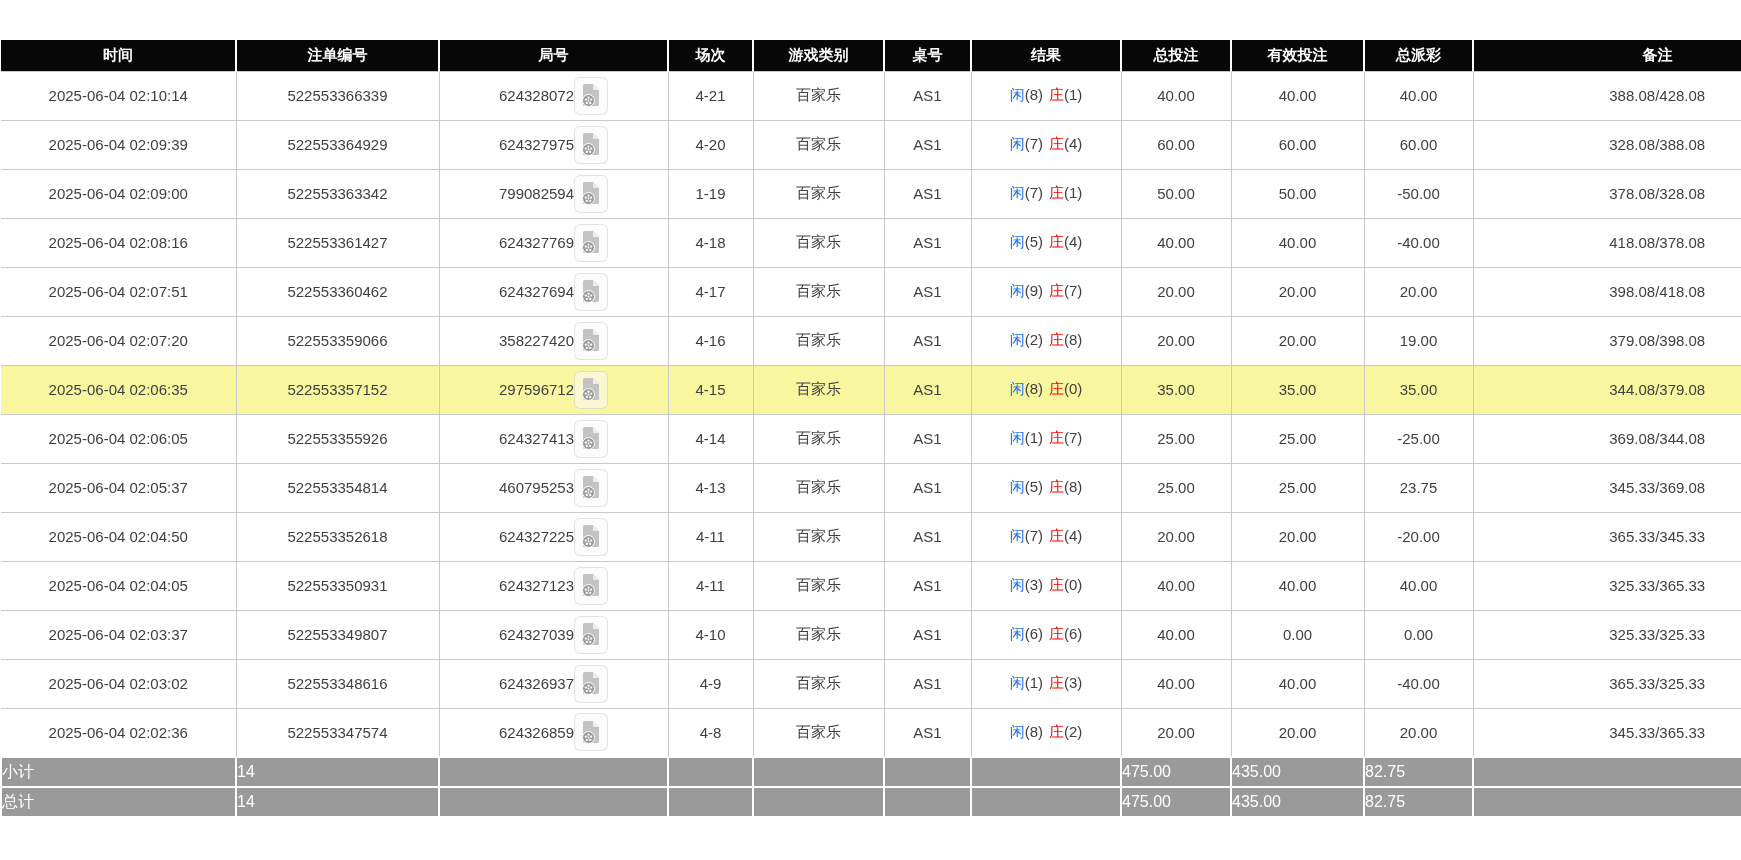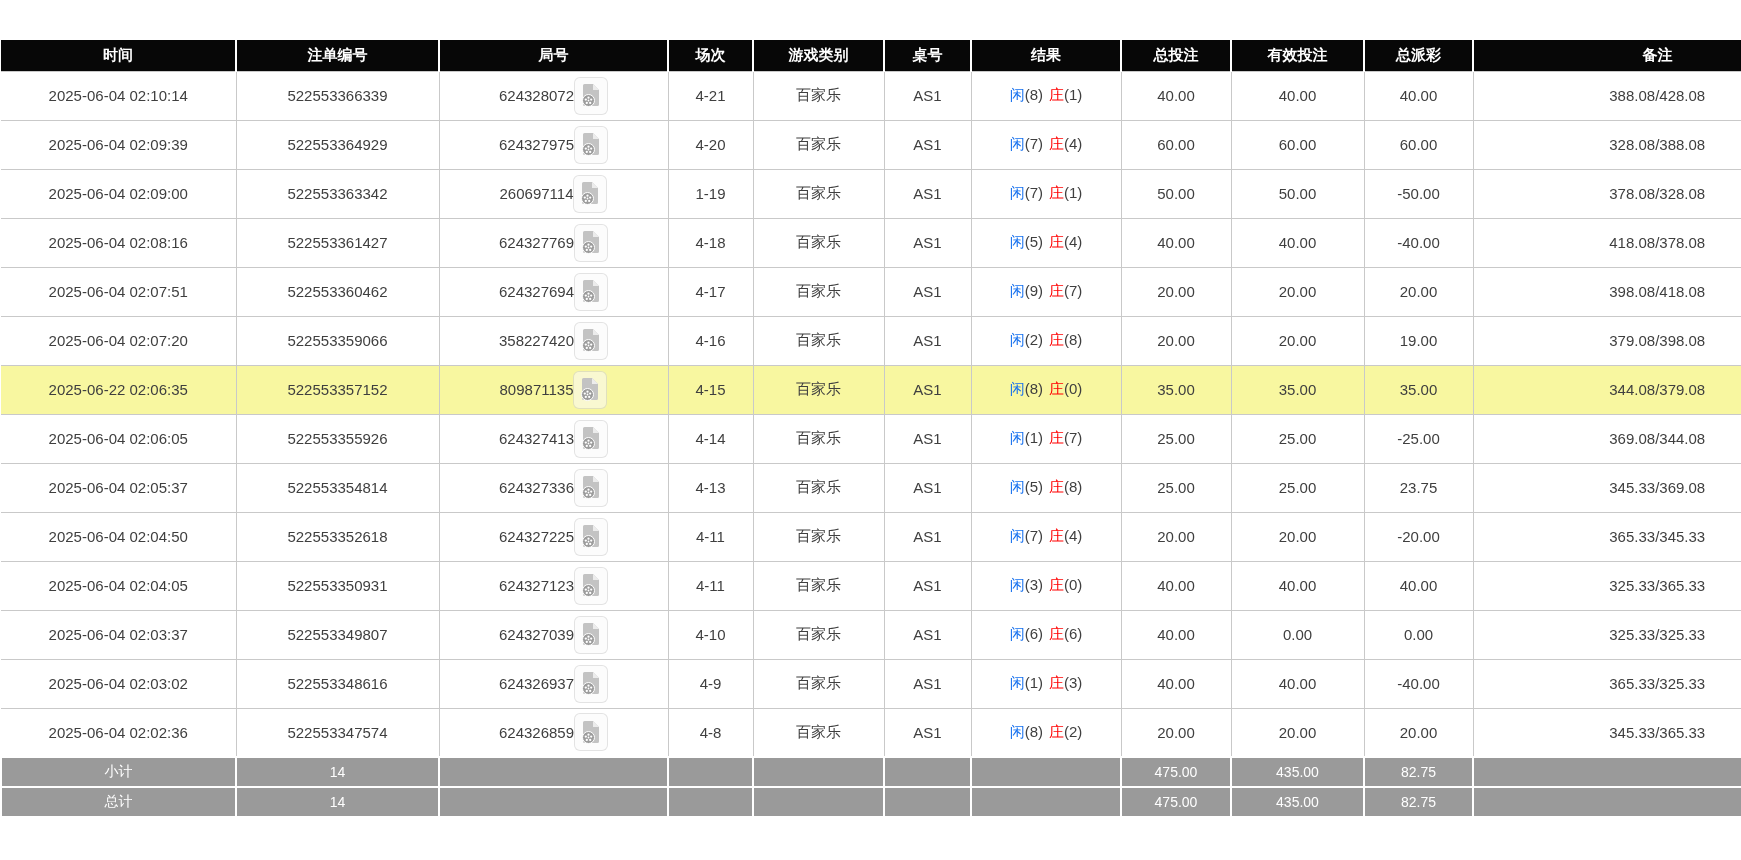--- a/index.html
+++ b/index.html
@@ -59,23 +59,22 @@
     display: inline-flex; align-items: center; justify-content: center;
     cursor: pointer; padding: 0;
   }
 
   
   tbody.summary td {
     height: 30px;
     background: var(--summary-bg, #9a9a9a);
     color: var(--summary-text, #ffffff);
     border: 2px solid #ffffff;
-    text-align: center;
     vertical-align: middle;
-    font-size: 14px;
+    font-size: 16px;
   }
 </style>
 </head>
 <body>
 
 <div class="viewport">
   <table class="bet">
     <colgroup>
       <col style="width:235px">
         <col style="width:203px">
@@ -158,21 +157,21 @@
           <td><span class="c-blue">闲</span><span class="res-num">(7)</span><span class="res-gap"></span><span class="c-red">庄</span><span class="res-num">(4)</span></td>
           <td class="c-blue">60.00</td>
           <td>60.00</td>
           <td>60.00</td>
           <td>328.08/388.08</td>
         </tr>
         <tr>
           <td>2025-06-04 02:09:00</td>
           <td>522553363342</td>
           <td><span class="round-wrap">
-              <span>260697114</span>
+              <span>799082594</span>
               <button class="video-btn">
                 <svg width="20" height="25" viewBox="0 0 20 25">
                   <path d="M3 1 h9 l6 6 v14.5 a1.5 1.5 0 0 1 -1.5 1.5 h-13 a1.5 1.5 0 0 1 -1.5 -1.5 v-19 a1.5 1.5 0 0 1 1.5 -1.5 z" fill="#c3c3c3"></path>
                   <path d="M12 1 l6 6 h-6 z" fill="#ececec"></path>
                   <circle cx="7.5" cy="17.5" r="6" fill="#9c9c9c" stroke="#ffffff" stroke-width="1"></circle>
                   <circle cx="7.5" cy="14.7" r="1.15" fill="#fff"></circle>
                   <circle cx="4.8" cy="16.6" r="1.15" fill="#fff"></circle>
                   <circle cx="5.8" cy="19.9" r="1.15" fill="#fff"></circle>
                   <circle cx="9.2" cy="19.9" r="1.15" fill="#fff"></circle>
                   <circle cx="10.2" cy="16.6" r="1.15" fill="#fff"></circle>
@@ -267,24 +266,24 @@
           <td>4-16</td>
           <td>百家乐</td>
           <td>AS1</td>
           <td><span class="c-blue">闲</span><span class="res-num">(2)</span><span class="res-gap"></span><span class="c-red">庄</span><span class="res-num">(8)</span></td>
           <td class="c-blue">20.00</td>
           <td>20.00</td>
           <td>19.00</td>
           <td>379.08/398.08</td>
         </tr>
         <tr class="highlight">
-          <td>2025-06-22 02:06:35</td>
+          <td>2025-06-04 02:06:35</td>
           <td>522553357152</td>
           <td><span class="round-wrap">
-              <span>809871135</span>
+              <span>297596712</span>
               <button class="video-btn">
                 <svg width="20" height="25" viewBox="0 0 20 25">
                   <path d="M3 1 h9 l6 6 v14.5 a1.5 1.5 0 0 1 -1.5 1.5 h-13 a1.5 1.5 0 0 1 -1.5 -1.5 v-19 a1.5 1.5 0 0 1 1.5 -1.5 z" fill="#c3c3c3"></path>
                   <path d="M12 1 l6 6 h-6 z" fill="#ececec"></path>
                   <circle cx="7.5" cy="17.5" r="6" fill="#9c9c9c" stroke="#ffffff" stroke-width="1"></circle>
                   <circle cx="7.5" cy="14.7" r="1.15" fill="#fff"></circle>
                   <circle cx="4.8" cy="16.6" r="1.15" fill="#fff"></circle>
                   <circle cx="5.8" cy="19.9" r="1.15" fill="#fff"></circle>
                   <circle cx="9.2" cy="19.9" r="1.15" fill="#fff"></circle>
                   <circle cx="10.2" cy="16.6" r="1.15" fill="#fff"></circle>
@@ -326,21 +325,21 @@
           <td><span class="c-blue">闲</span><span class="res-num">(1)</span><span class="res-gap"></span><span class="c-red">庄</span><span class="res-num">(7)</span></td>
           <td class="c-blue">25.00</td>
           <td>25.00</td>
           <td class="c-red">-25.00</td>
           <td>369.08/344.08</td>
         </tr>
         <tr>
           <td>2025-06-04 02:05:37</td>
           <td>522553354814</td>
           <td><span class="round-wrap">
-              <span>624327336</span>
+              <span>460795253</span>
               <button class="video-btn">
                 <svg width="20" height="25" viewBox="0 0 20 25">
                   <path d="M3 1 h9 l6 6 v14.5 a1.5 1.5 0 0 1 -1.5 1.5 h-13 a1.5 1.5 0 0 1 -1.5 -1.5 v-19 a1.5 1.5 0 0 1 1.5 -1.5 z" fill="#c3c3c3"></path>
                   <path d="M12 1 l6 6 h-6 z" fill="#ececec"></path>
                   <circle cx="7.5" cy="17.5" r="6" fill="#9c9c9c" stroke="#ffffff" stroke-width="1"></circle>
                   <circle cx="7.5" cy="14.7" r="1.15" fill="#fff"></circle>
                   <circle cx="4.8" cy="16.6" r="1.15" fill="#fff"></circle>
                   <circle cx="5.8" cy="19.9" r="1.15" fill="#fff"></circle>
                   <circle cx="9.2" cy="19.9" r="1.15" fill="#fff"></circle>
                   <circle cx="10.2" cy="16.6" r="1.15" fill="#fff"></circle>

